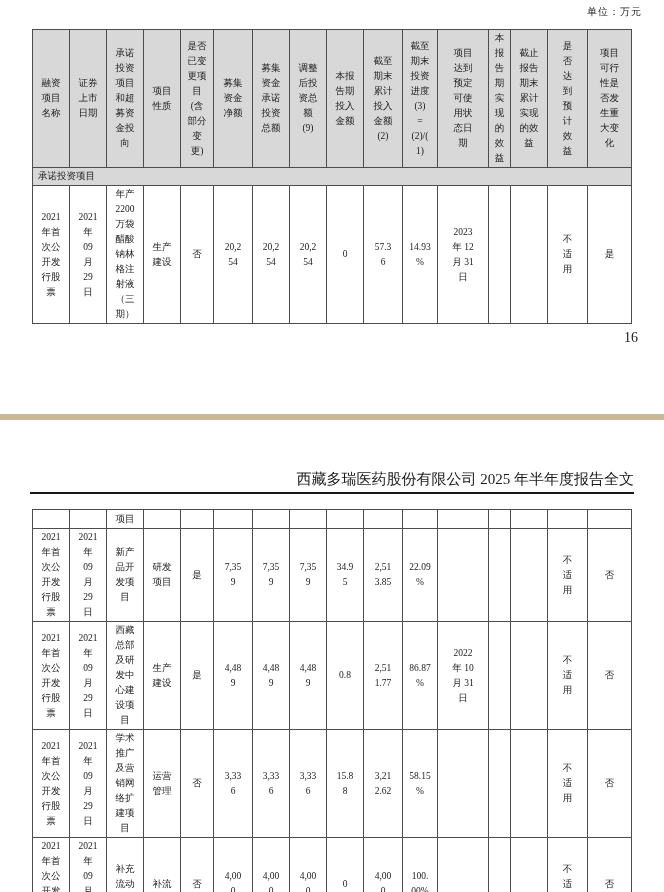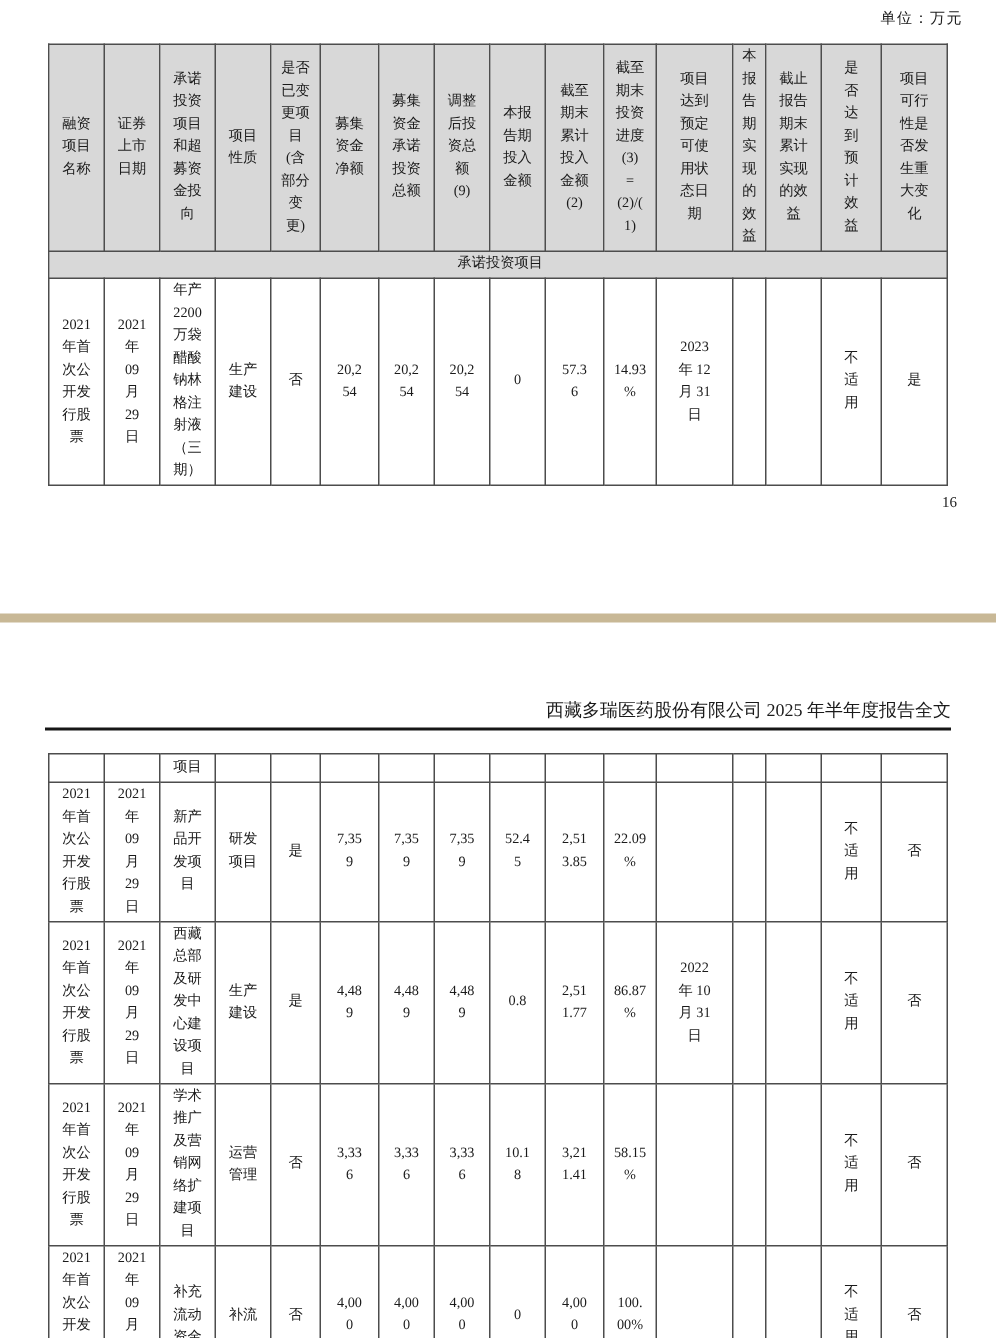--- a/index.html
+++ b/index.html
@@ -20,31 +20,31 @@
   }
   table.report-table td {
     border:1px solid #4d4d4d;
     font-size:9.5px; line-height:15px;
     text-align:center; vertical-align:middle;
     padding:1px 2px;
     white-space:pre-line; word-break:keep-all; overflow:hidden;
   }
   tr.header-row td { background:#d8d8d8; }
   tr.section-row td {
-    background:#d8d8d8; text-align:center; padding-left:5px; height:15px;font-family:Liberation Serif, serif;
+    background:#d8d8d8; text-align:left; padding-left:5px; height:15px;font-family:Liberation Serif, serif;
   }
   tr.short-row td { height:16px; }
 
-  .page-number { text-align:right; font-size:10px; padding:6px 26px 0 0; }
+  .page-number { text-align:right; font-size:14px; padding:6px 26px 0 0; }
 
   .page-gap { height:68px; }
   .page-band { height:6px; background:#c8b896; }
 
   .doc-header {
-    text-align:right; font-size:12px; padding:50px 30px 3px 0;
+    text-align:right; font-size:15px; padding:50px 30px 3px 0;
   }
   .header-rule { border-top:2px solid #161616; margin:0 30px 0 30px; }
   .table2-wrap { margin-top:15px; }
 </style>
 </head>
 <body>
 
 <div class="sheet">
 
   <section>
@@ -285,21 +285,21 @@
 目</td>
               <td>研发
 项目</td>
               <td>是</td>
               <td>7,35
 9</td>
               <td>7,35
 9</td>
               <td>7,35
 9</td>
-              <td>52.4
+              <td>34.9
 5</td>
               <td>2,51
 3.85</td>
               <td>22.09
 %</td>
               <td></td>
               <td></td>
               <td></td>
               <td>不
 适
@@ -373,24 +373,24 @@
 目</td>
               <td>运营
 管理</td>
               <td>否</td>
               <td>3,33
 6</td>
               <td>3,33
 6</td>
               <td>3,33
 6</td>
-              <td>10.1
+              <td>15.8
 8</td>
               <td>3,21
-1.41</td>
+2.62</td>
               <td>58.15
 %</td>
               <td></td>
               <td></td>
               <td></td>
               <td>不
 适
 用</td>
               <td>否</td>
             </tr>

